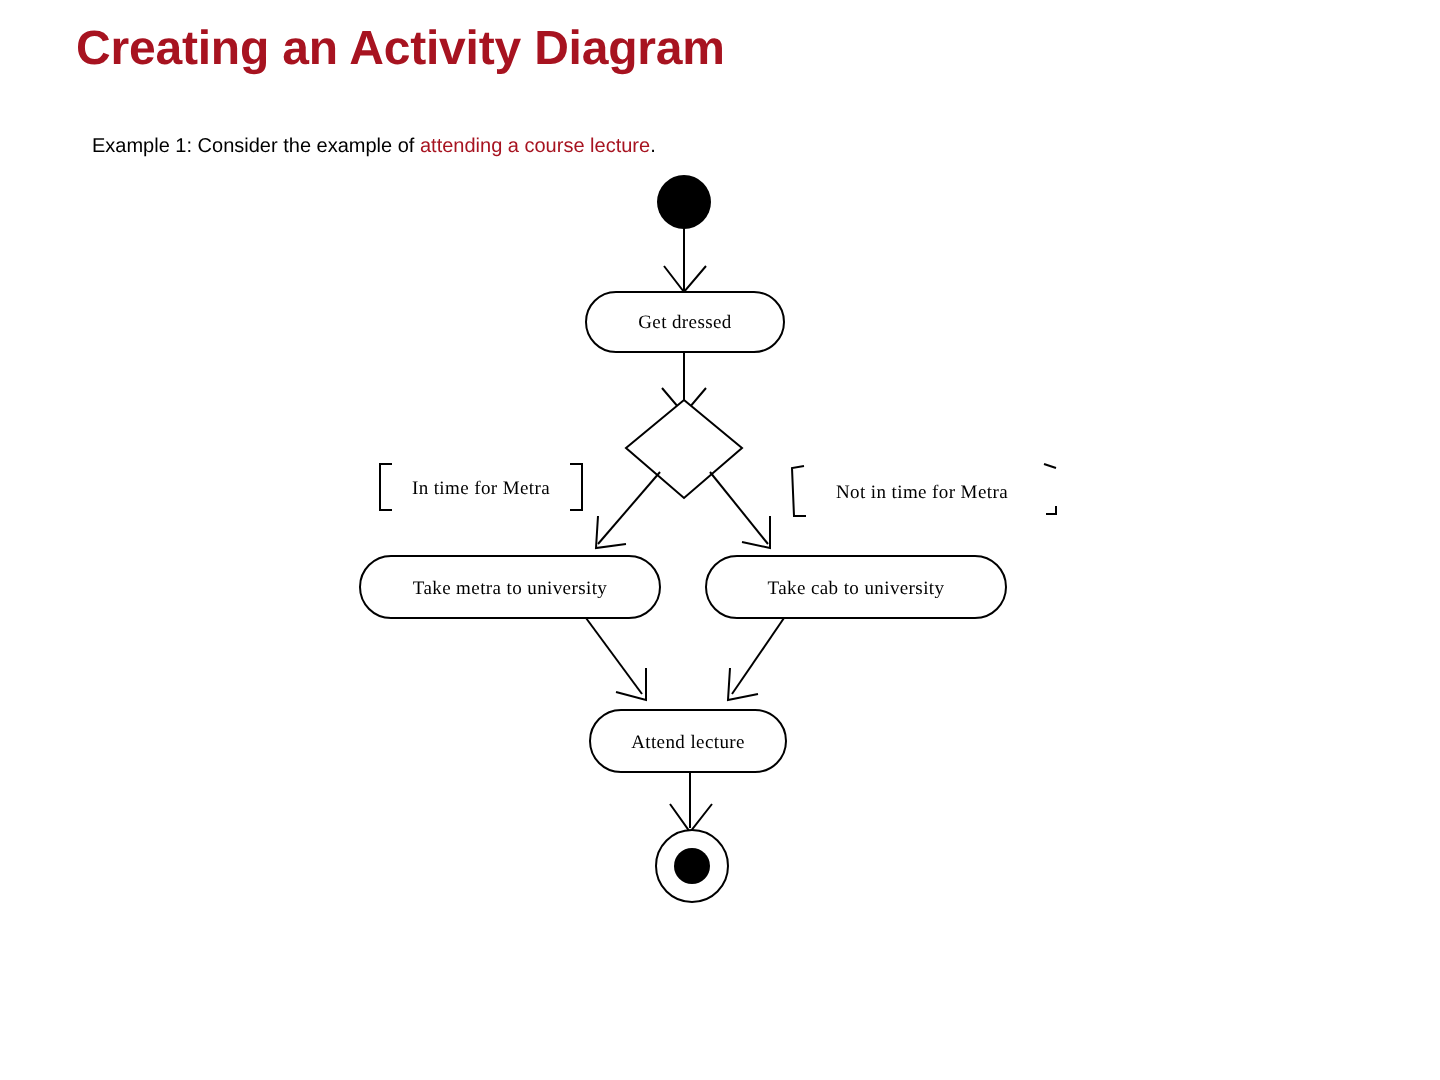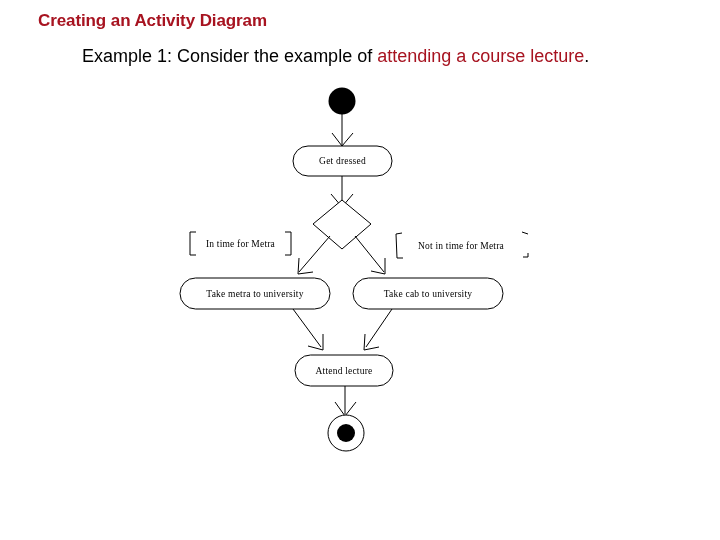--- a/index.html
+++ b/index.html
@@ -19,35 +19,34 @@
     position: absolute;
     left: 0; top: 0;
     width: 720px; height: 540px;
     background: #ffffff;
   }
   .title {
     position: absolute;
     left: 38px;
     top: 11px;
     font-family: "Liberation Sans", sans-serif;
-    font-size: 17px;
+    font-size: 24px;
     font-weight: bold;
     color: #a71320;
     letter-spacing: -0.1px;
     white-space: nowrap;
   }
   .subtitle {
     position: absolute;
     left: 46px;
-    top: 46px;
+    top: 68px;
     font-family: "Liberation Sans", sans-serif;
-    font-size: 18px;
+    font-size: 10px;
     color: #000000;
     white-space: nowrap;
-    margin-left: 36px;
   }
   .subtitle .hl {
     color: #a71320;
   }
   .diagram {
     position: absolute;
     left: 0;
     top: 0;
     width: 720px;
     height: 540px;

